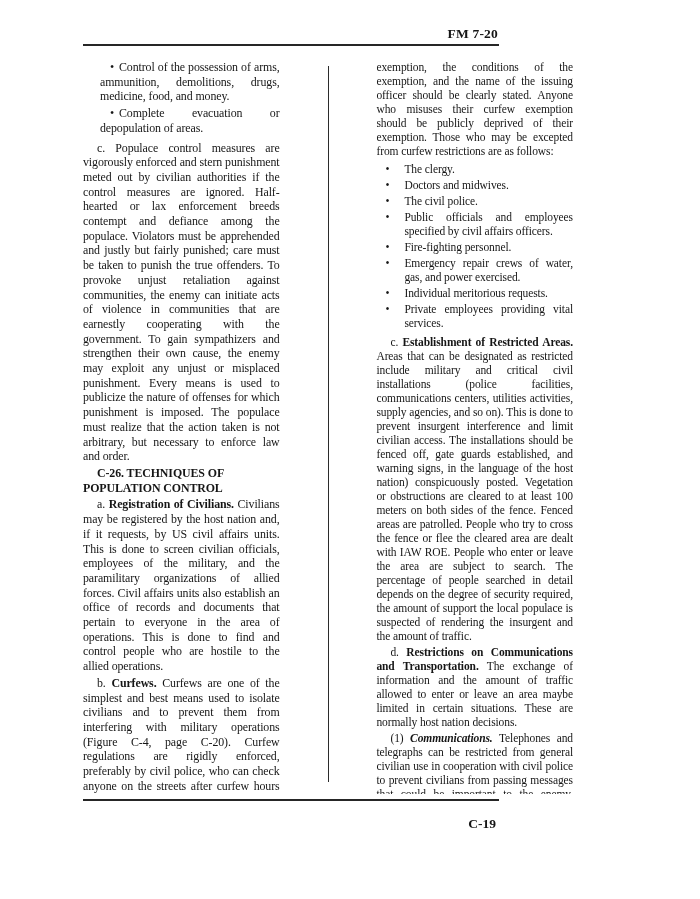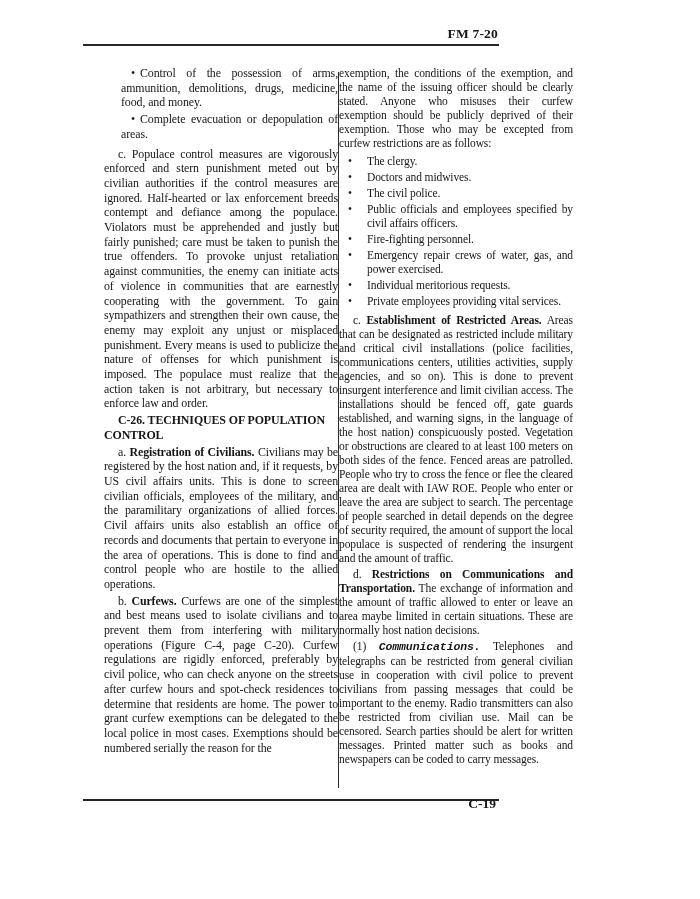--- a/index.html
+++ b/index.html
@@ -20,29 +20,29 @@
     position: absolute; left: 83px; right: 85px; top: 44px;
     height: 2px; background: #262626;
   }
 
   
   .footer-rule {
     position: absolute; left: 83px; right: 85px; top: 799px;
     height: 2px; background: #262626;
   }
   .page-number {
-    position: absolute; top: 796px; right: 88px;
+    position: absolute; top: 816px; right: 88px;
     font-weight: bold; font-size: 13.5px;
   }
 
   
   .content {
-    position: absolute; left: 83px; top: 66px;
+    position: absolute; left: 83px; top: 60px;
     width: 490px; height: 734px;
-    display: flex; justify-content: flex-end;
+    display: flex; justify-content: center; gap: 48px;
   }
   .col { text-align: justify; overflow: hidden; }
   .col-left  { width: 234px; font-size: 11.9px; line-height: 14.7px; letter-spacing: -0.1px; }
   .col-right { width: 234px; font-size: 11.5px; line-height: 14px; letter-spacing: -0.1px; }
   .column-divider { width: 1px; background: #2b2b2b; height: 716px; margin-top: 6px; }
 
   p.para { margin: 0; text-indent: 14px; }
   p.para.noindent { text-indent: 0; }
   p.para + p.para { margin-top: 2px; }
 
@@ -57,21 +57,21 @@
   
   .col-left ul.bullets { margin-top: 0; }
   .col-left ul.bullets li { padding-left: 17px; text-indent: 10px; }
   .col-left .bullet-glyph { display: inline-block; width: 9px; text-indent: 0; }
 
   
   .col-right ul.bullets li { padding-left: 28px; text-indent: -19px; }
   .col-right .bullet-glyph { display: inline-block; width: 19px; text-indent: 0; }
 
   b.lead { font-weight: bold; }
-  .bi { font-weight: bold; font-style: italic; font-family: Liberation Mono, monospace; }
+  .bi { font-weight: bold; font-style: italic; }
 </style>
 </head>
 <body>
 
 <div class="page">
 
   <div class="doc-id">FM 7-20</div>
   <div class="header-rule"></div>
 
   <div class="content">

